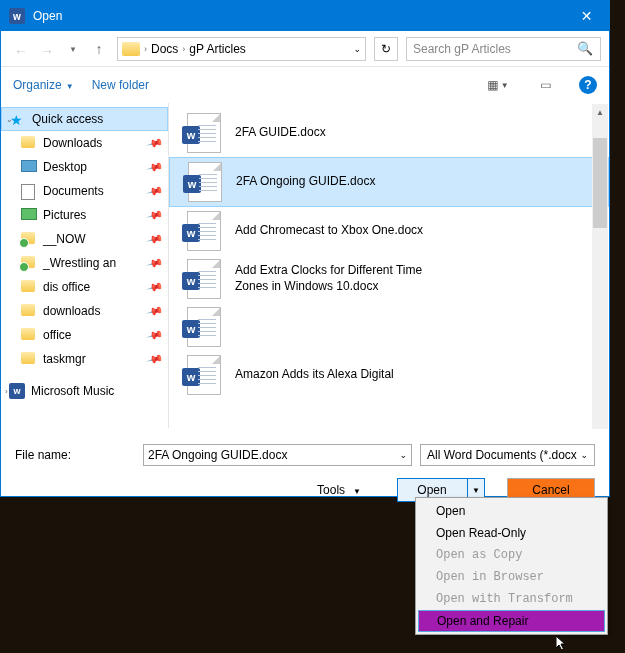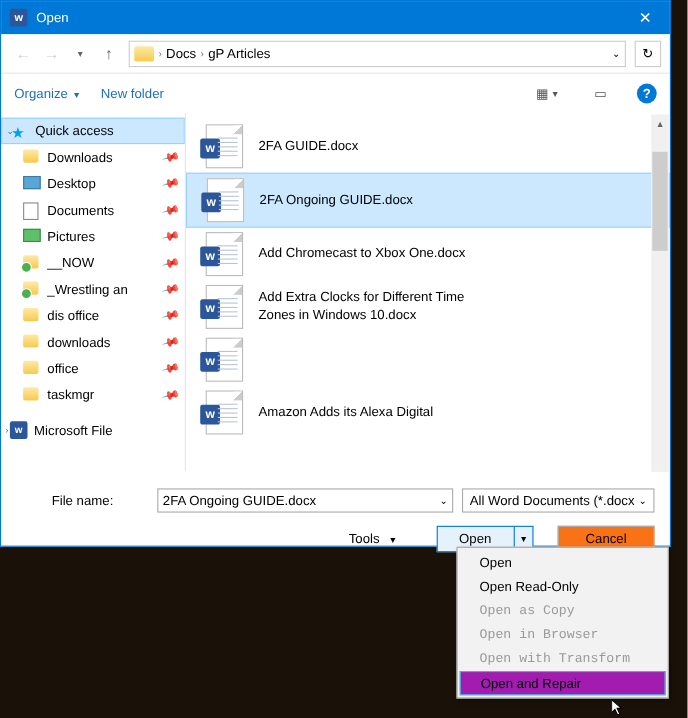--- a/index.html
+++ b/index.html
@@ -46,21 +46,21 @@
 .fileitem { display: flex; align-items: center; min-height: 46px; padding: 4px 10px 4px 18px; gap: 14px; font-size: 12px; }
 .fileitem.selected { background: #cce8ff; border: 1px solid #99d1ff; }
 .docicon { width: 34px; height: 40px; background: #fff; border: 1px solid #bbb; position: relative; flex-shrink: 0; }
 .docicon::before { content: ""; position: absolute; right: 0; top: 0; width: 8px; height: 8px; background: linear-gradient(135deg,#fff 48%,#ccc 52%); }
 .docicon .lines { position: absolute; top: 8px; right: 4px; width: 18px; }
 .docicon .lines div { height: 1px; background: #b8c5d6; margin: 3px 0; }
 .docicon .w { position: absolute; left: -6px; top: 12px; width: 18px; height: 18px; background: #2b579a; color: #fff; font-size: 11px; font-weight: bold; display: flex; align-items: center; justify-content: center; border-radius: 2px; }
 .filename { line-height: 1.3; }
 .footer { padding: 10px 14px; }
 .footer-row { display: flex; align-items: center; margin: 6px 0; gap: 8px; font-size: 12px; }
-.footer-row .lbl { width: 120px; text-align: center; }
+.footer-row .lbl { width: 120px; text-align: left; }
 .filename-input { flex: 1; height: 22px; border: 1px solid #aaa; padding: 0 4px; font-size: 12px; display: flex; align-items: center; }
 .filename-input .dd { margin-left: auto; font-size: 9px; }
 .filter { width: 175px; height: 22px; border: 1px solid #aaa; padding: 0 6px; font-size: 12px; display: flex; align-items: center; white-space: nowrap; overflow: hidden; }
 .filter .dd { margin-left: auto; font-size: 9px; }
 .footer-row2 { display: flex; align-items: center; justify-content: flex-end; gap: 22px; font-size: 12px; margin-top: 12px; }
 .tools { margin-right: 14px; }
 .tools .dd { font-size: 8px; margin-left: 8px; }
 .btn { width: 88px; height: 24px; border: 1px solid #0078d7; background: #e5f1fb; display: flex; align-items: center; justify-content: center; position: relative; font-size: 12px; }
 .btn.split { padding-right: 18px; }
 .btn.split .sdd { position: absolute; right: 0; top: 0; width: 17px; height: 22px; border-left: 1px solid #0078d7; display: flex; align-items: center; justify-content: center; font-size: 8px; }
@@ -91,20 +91,24 @@
     <div class="navbtn">↑</div>
     <div class="breadcrumb">
       <div class="folder-ico"></div>
       <span class="bc-sep">›</span>
       <span>Docs</span>
       <span class="bc-sep">›</span>
       <span>gP Articles</span>
       <span style="margin-left:auto;font-size:9px">⌄</span>
     </div>
     <div class="refresh">↻</div>
+    <div class="search">
+      <span>Search gP Articles</span>
+      <span class="sico">🔍</span>
+    </div>
   </div>
 
   <div class="toolbar">
     <span class="org"><span>Organize</span><span class="tdrop">▼</span></span>
     <span class="org">New folder</span>
     <span class="spacer"></span>
     <div class="viewbtn">▦<span style="font-size:8px;margin-left:2px">▼</span></div>
     <div class="viewbtn">▭</div>
     <div class="help">?</div>
   </div>
@@ -163,21 +167,21 @@
         </div>
       <div class="sbitem">
           <span class="sbicon fold"></span>
           <span>taskmgr</span>
           <span class="pin">📌</span>
         </div>
       <div style="height:8px"></div>
       <div class="sbitem top">
           <span class="exp">›</span>
           <span class="sbicon word">w</span>
-          <span>Microsoft File</span>
+          <span>Microsoft Music</span>
         </div>
     </div>
 
     <div class="filelist">
       <div class="fileitem">
           <div class="docicon">
             <div class="w">w</div>
             <div class="lines">
               <div></div>
               <div></div>

